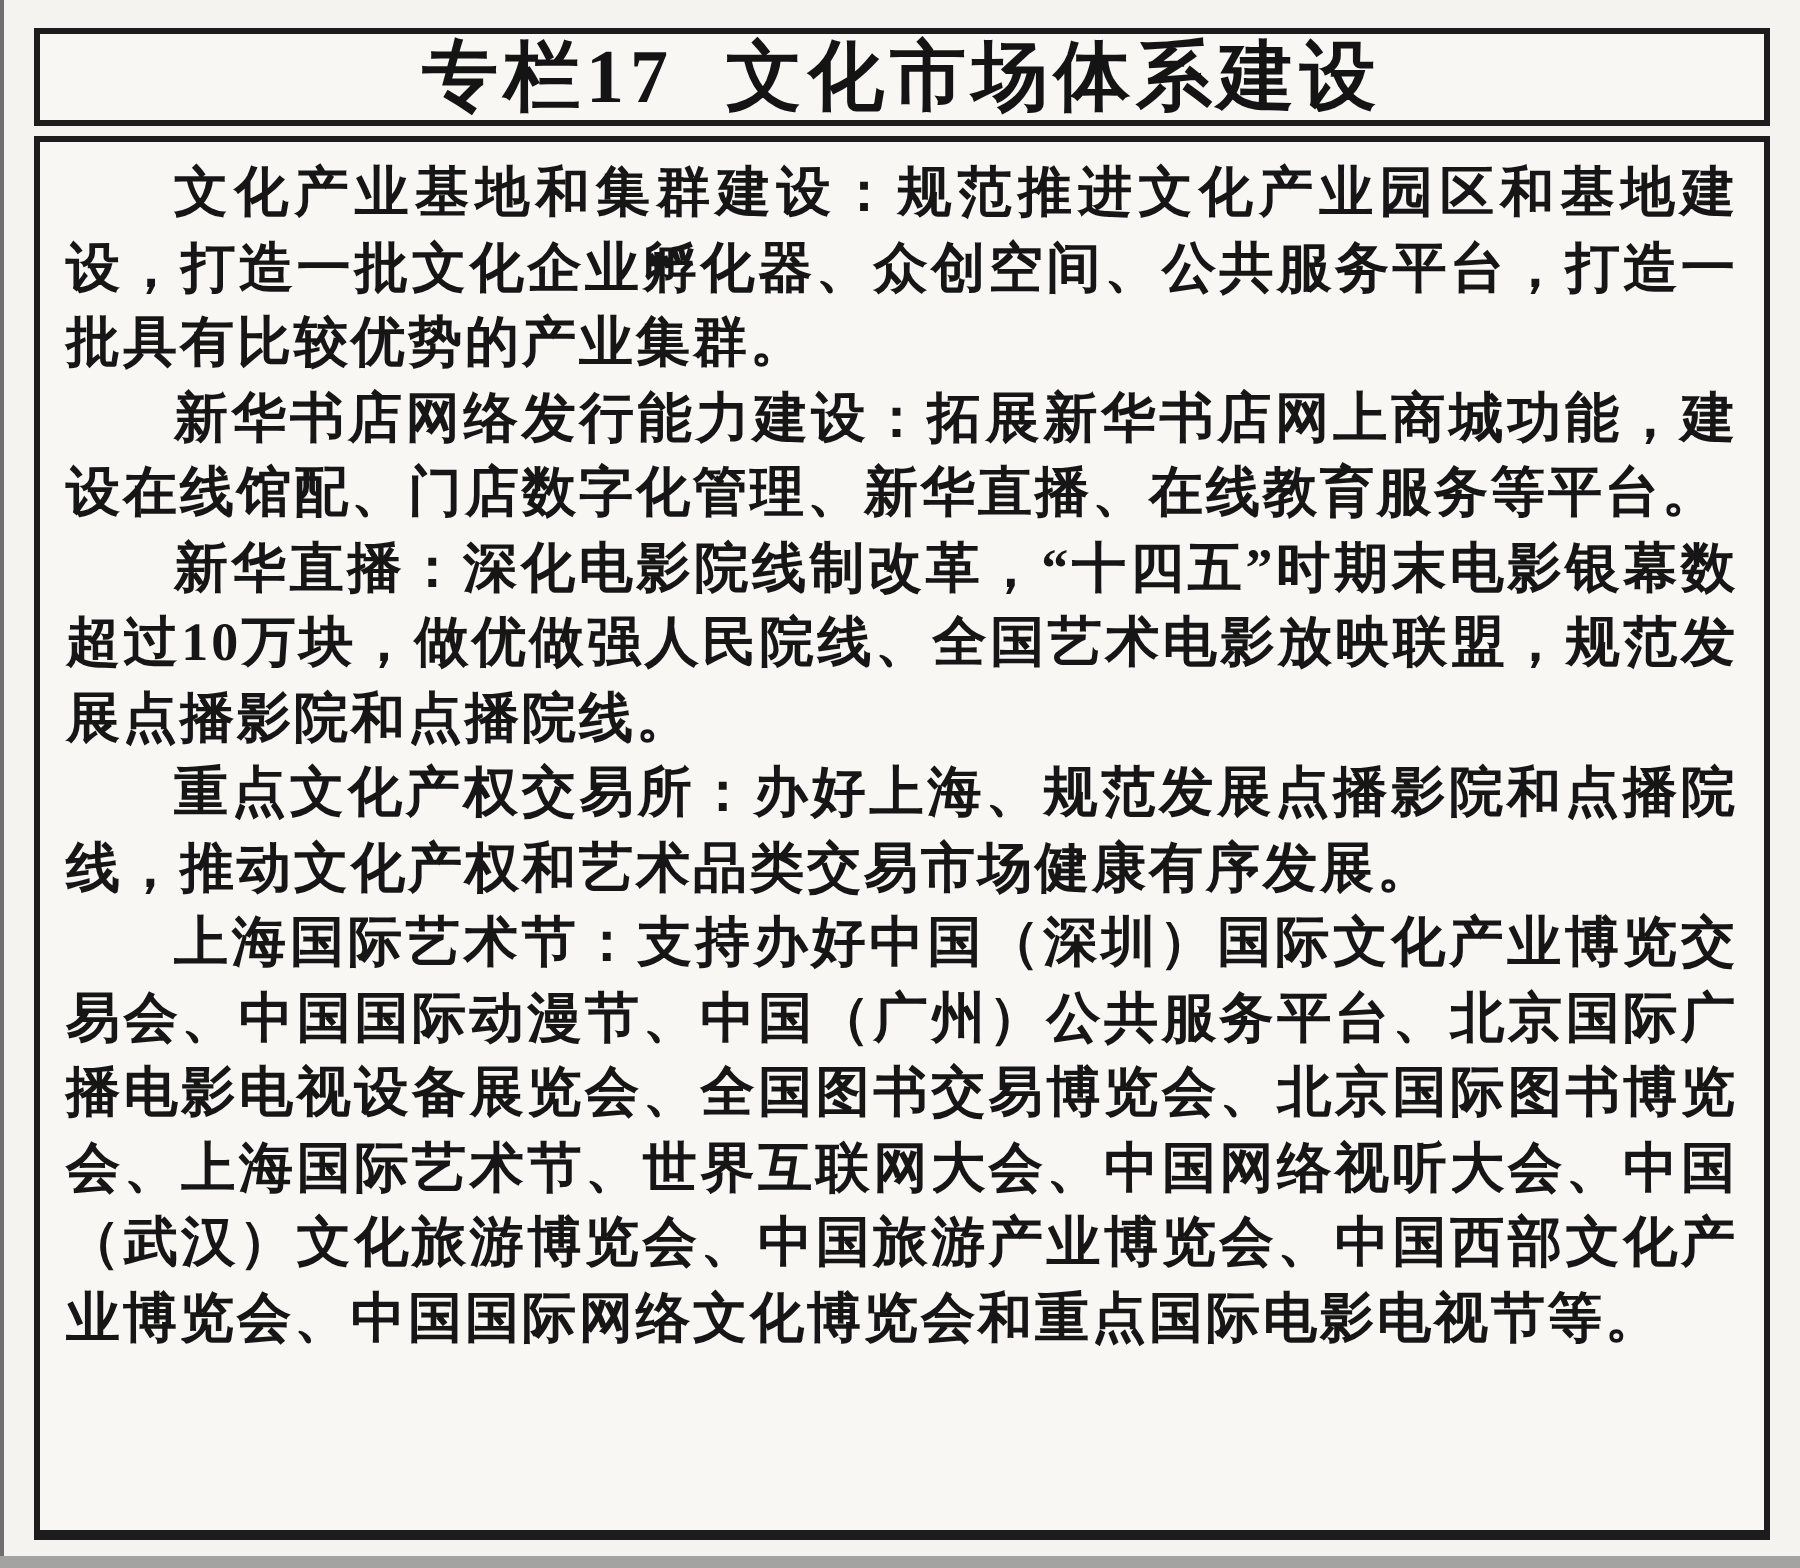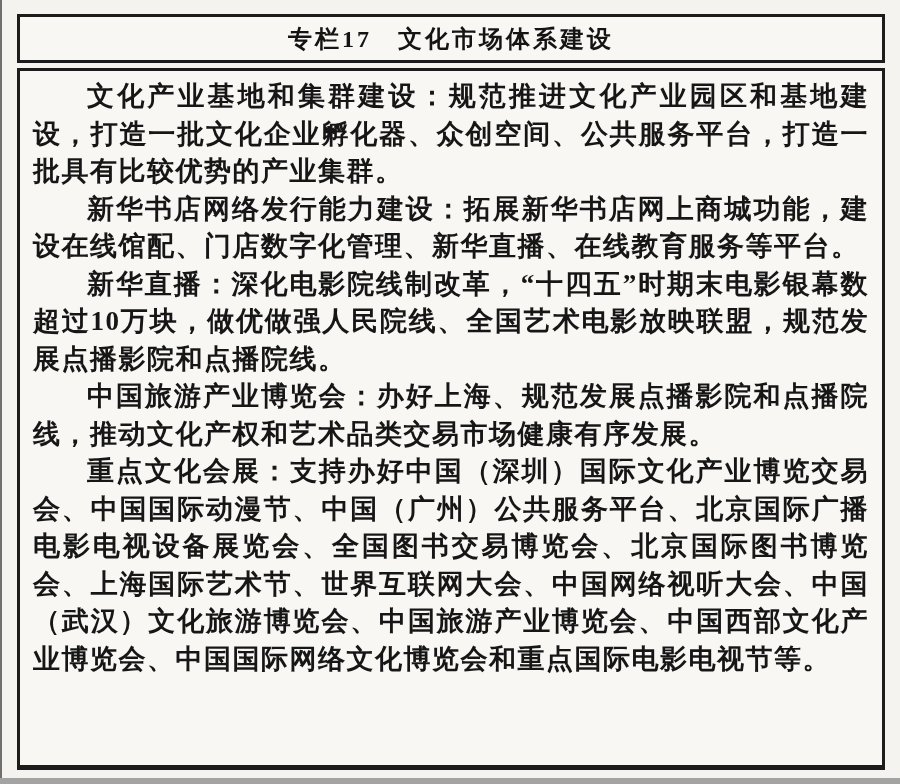--- a/index.html
+++ b/index.html
@@ -40,21 +40,21 @@
     width: 868px;
     height: 49px;
     box-sizing: border-box;
     border: 3px solid #1c1c1c;
     background: #f8f7f4;
     display: flex;
     align-items: center;
     justify-content: center;
   }
   .title-line {
-    font-size: 24px;
+    font-size: 38px;
     font-weight: bold;
     color: #141414;
     letter-spacing: 3px;
     white-space: nowrap;
   }
   .title-line .panel-label {
     margin-right: 26px;
   }
 
   
@@ -91,15 +91,15 @@
 <div class="title-box">
   <div class="title-line">
     <span class="panel-label">专栏17</span><span>文化市场体系建设</span>
   </div>
 </div>
 
 <div class="body-box">
   <p class="para"><span>文化产业基地和集群建设</span><span>：</span><span>规范推进文化产业园区和基地建设，打造一批文化企业孵化器、众创空间、公共服务平台，打造一批具有比较优势的产业集群。</span></p>
   <p class="para"><span>新华书店网络发行能力建设</span><span>：</span><span>拓展新华书店网上商城功能，建设在线馆配、门店数字化管理、新华直播、在线教育服务等平台。</span></p>
   <p class="para"><span>新华直播</span><span>：</span><span>深化电影院线制改革，“十四五”时期末电影银幕数超过10万块，做优做强人民院线、全国艺术电影放映联盟，规范发展点播影院和点播院线。</span></p>
-  <p class="para"><span>中国旅游产业博览会</span><span>：</span><span>办好上海、规范发展点播影院和点播院线，推动文化产权和艺术品类交易市场健康有序发展。</span></p>
-  <p class="para"><span>重点文化会展</span><span>：</span><span>支持办好中国（深圳）国际文化产业博览交易会、中国国际动漫节、中国（广州）公共服务平台、北京国际广播电影电视设备展览会、全国图书交易博览会、北京国际图书博览会、上海国际艺术节、世界互联网大会、中国网络视听大会、中国（武汉）文化旅游博览会、中国旅游产业博览会、中国西部文化产业博览会、中国国际网络文化博览会和重点国际电影电视节等。</span></p>
+  <p class="para"><span>重点文化产权交易所</span><span>：</span><span>办好上海、规范发展点播影院和点播院线，推动文化产权和艺术品类交易市场健康有序发展。</span></p>
+  <p class="para"><span>上海国际艺术节</span><span>：</span><span>支持办好中国（深圳）国际文化产业博览交易会、中国国际动漫节、中国（广州）公共服务平台、北京国际广播电影电视设备展览会、全国图书交易博览会、北京国际图书博览会、上海国际艺术节、世界互联网大会、中国网络视听大会、中国（武汉）文化旅游博览会、中国旅游产业博览会、中国西部文化产业博览会、中国国际网络文化博览会和重点国际电影电视节等。</span></p>
 </div>
 
 </body></html>

